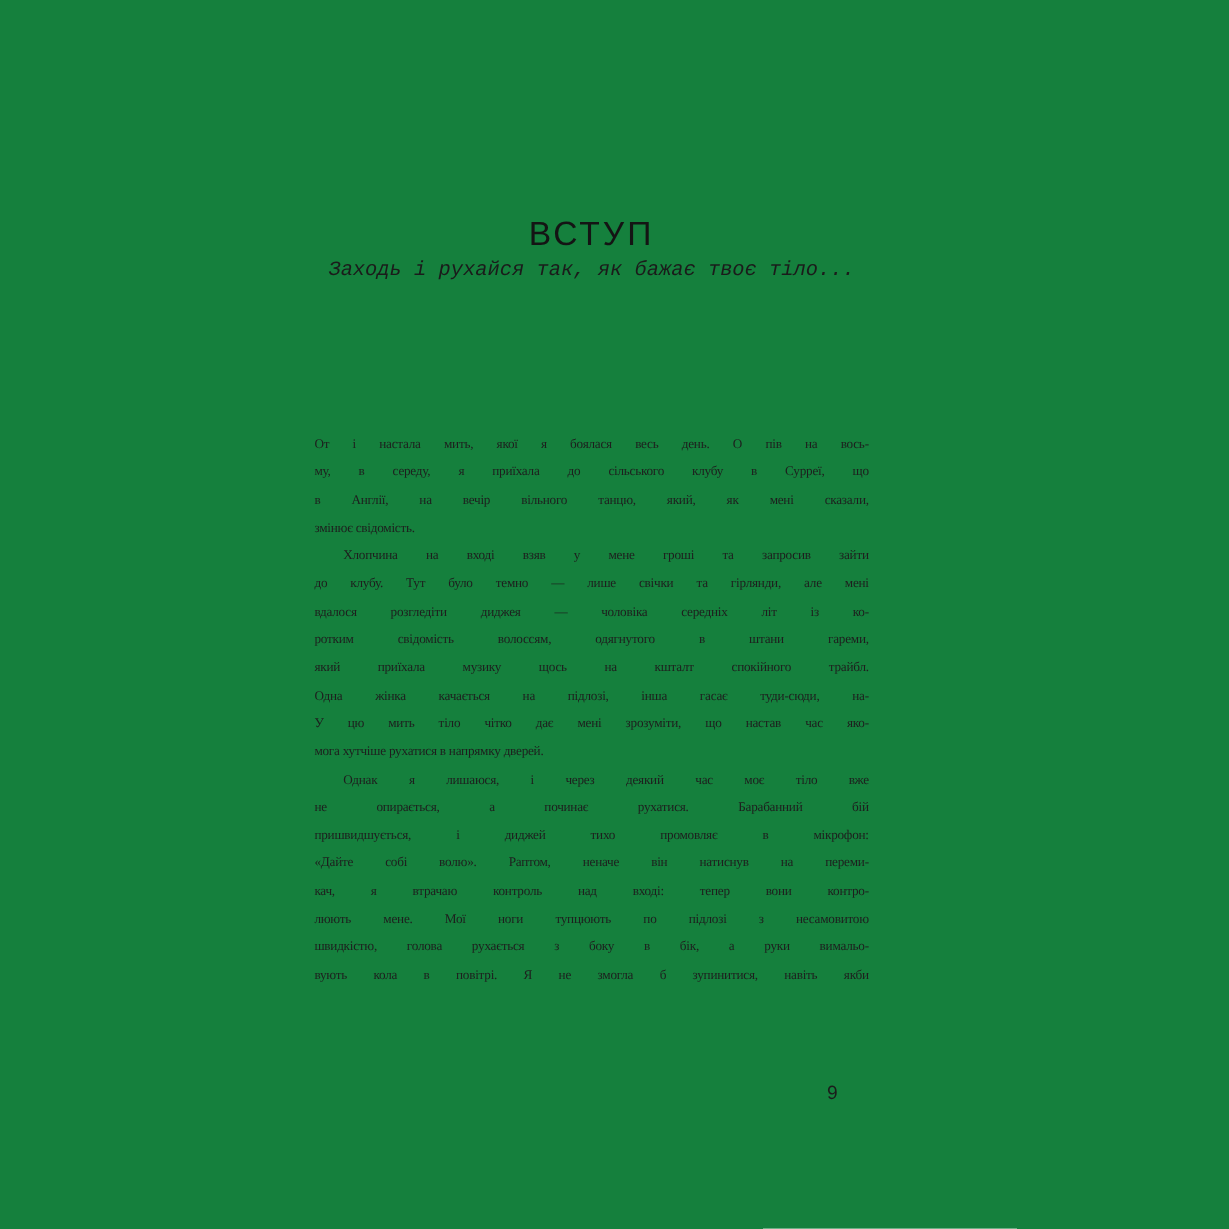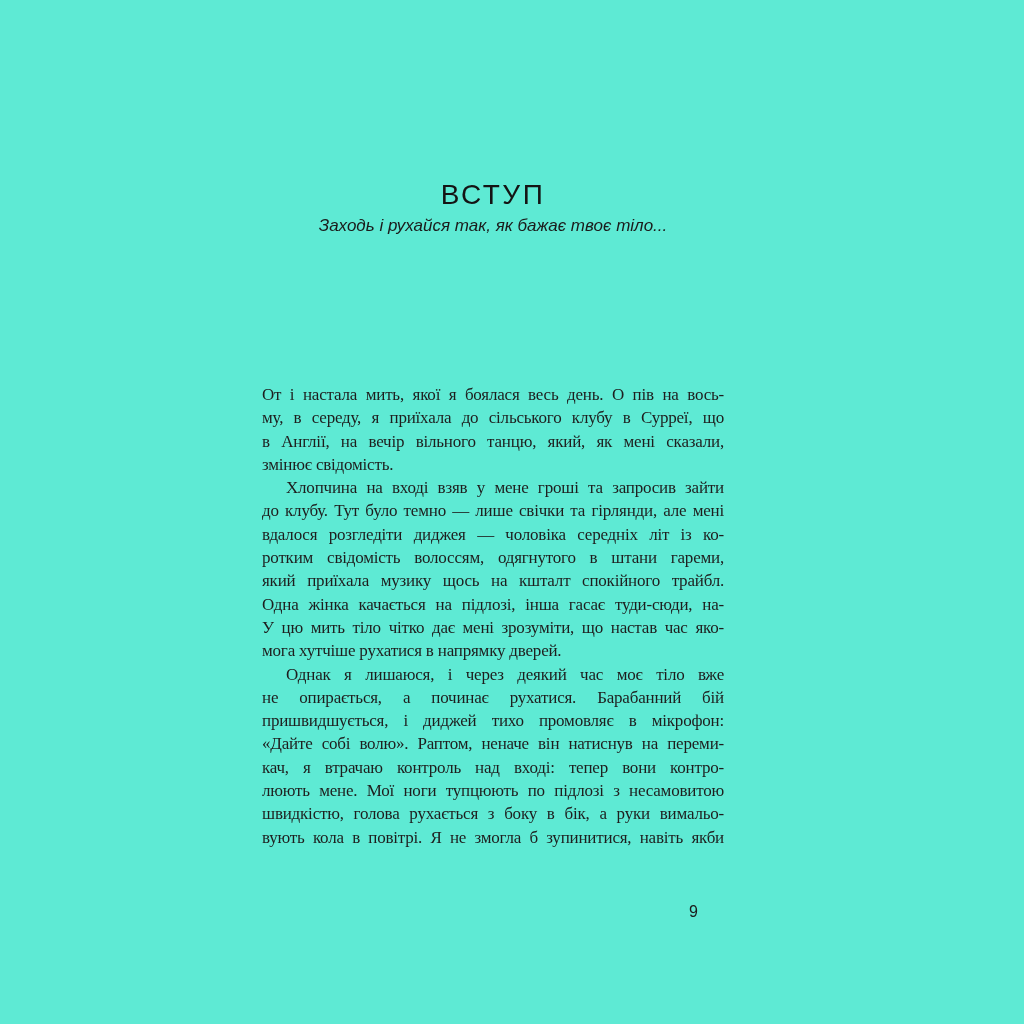--- a/index.html
+++ b/index.html
@@ -4,21 +4,21 @@
 <style>
   html, body {
     margin: 0;
     padding: 0;
     background: #ffffff;
   }
   .page {
     position: relative;
     width: 1024px;
     height: 1024px;
-    background: #5eead4;
+    background: #15803d;
     overflow: hidden;
     color: #1b1b1b;
   }
   .column {
     position: absolute;
     left: 262px;
     top: 0;
     width: 462px;
     height: 1024px;
   }
@@ -34,37 +34,36 @@
     letter-spacing: 2.5px;
     color: #141414;
     white-space: nowrap;
   }
   .epigraph {
     position: absolute;
     top: 216px;
     left: 0;
     width: 100%;
     text-align: center;
-    font-family: Liberation Sans, sans-serif;
+    font-family: Liberation Mono, monospace;
     font-style: italic;
     font-size: 17px;
     color: #1b1b1b;
     white-space: nowrap;
   }
   .body-text {
     position: absolute;
     top: 359px;
     left: 0;
     width: 462px;
     font-family: "Liberation Serif", serif;
-    font-size: 17px;
+    font-size: 11px;
     line-height: 23.3px;
     letter-spacing: -0.2px;
     color: #1e1e1e;
-    margin-top: 24px;
   }
   .body-line {
     text-align: justify;
     text-align-last: justify;
     white-space: normal;
   }
   .body-line.last-line {
     text-align-last: left;
   }
   .body-line.indent-line {

